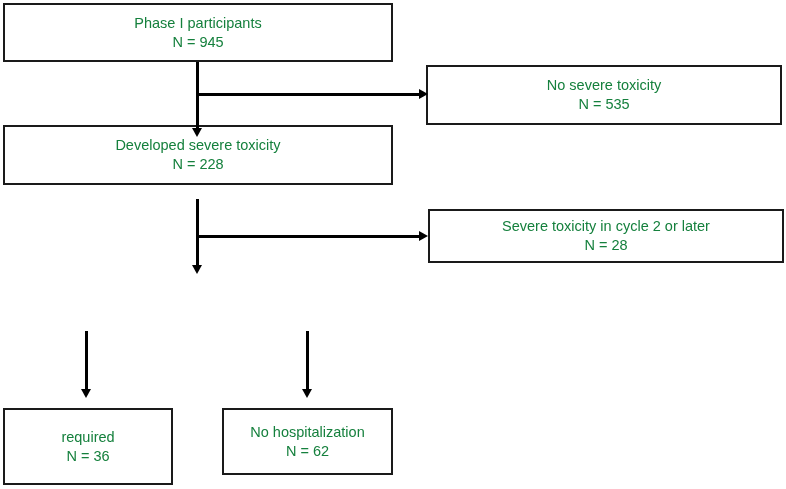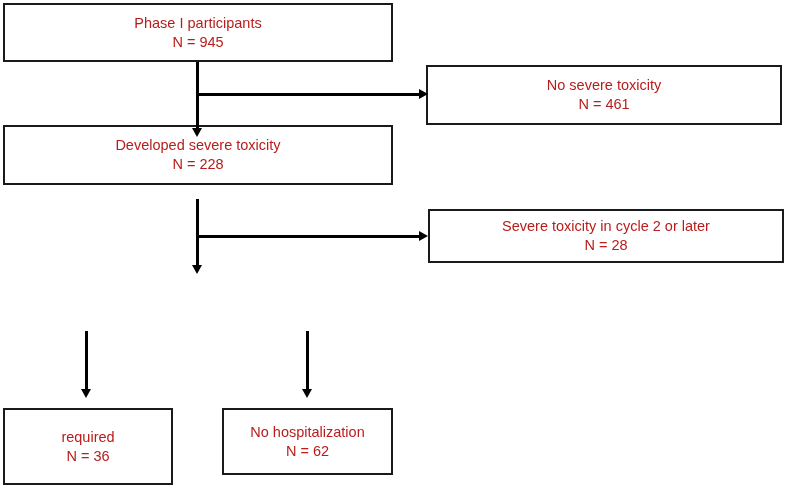--- a/index.html
+++ b/index.html
@@ -21,21 +21,21 @@
   .node {
     position: absolute;
     box-sizing: border-box;
     border: 2px solid #1a1a1a;
     background: #ffffff;
     display: flex;
     flex-direction: column;
     align-items: center;
     justify-content: center;
     text-align: center;
-    color: #b91c1c;
+    color: #15803d;
     font-size: 14.5px;
     line-height: 19px;
     font-family: "Liberation Sans", sans-serif;
   }
   .node .line {
     display: block;
     white-space: nowrap;
   }
   
   #node-phase1      { left: 3px;   top: 3px;   width: 390px; height: 59px; }
@@ -97,21 +97,21 @@
 
 <div id="flow-canvas">
 
   <div class="node" id="node-phase1">
     <span class="line">Phase I participants</span>
     <span class="line">N = 945</span>
   </div>
 
   <div class="node" id="node-nosevere">
     <span class="line">No severe toxicity</span>
-    <span class="line">N = 461</span>
+    <span class="line">N = 535</span>
   </div>
 
   <div class="node" id="node-developed">
     <span class="line">Developed severe toxicity</span>
     <span class="line">N = 228</span>
   </div>
 
   <div class="node" id="node-cycle2">
     <span class="line">Severe toxicity in cycle 2 or later</span>
     <span class="line">N = 28</span>

